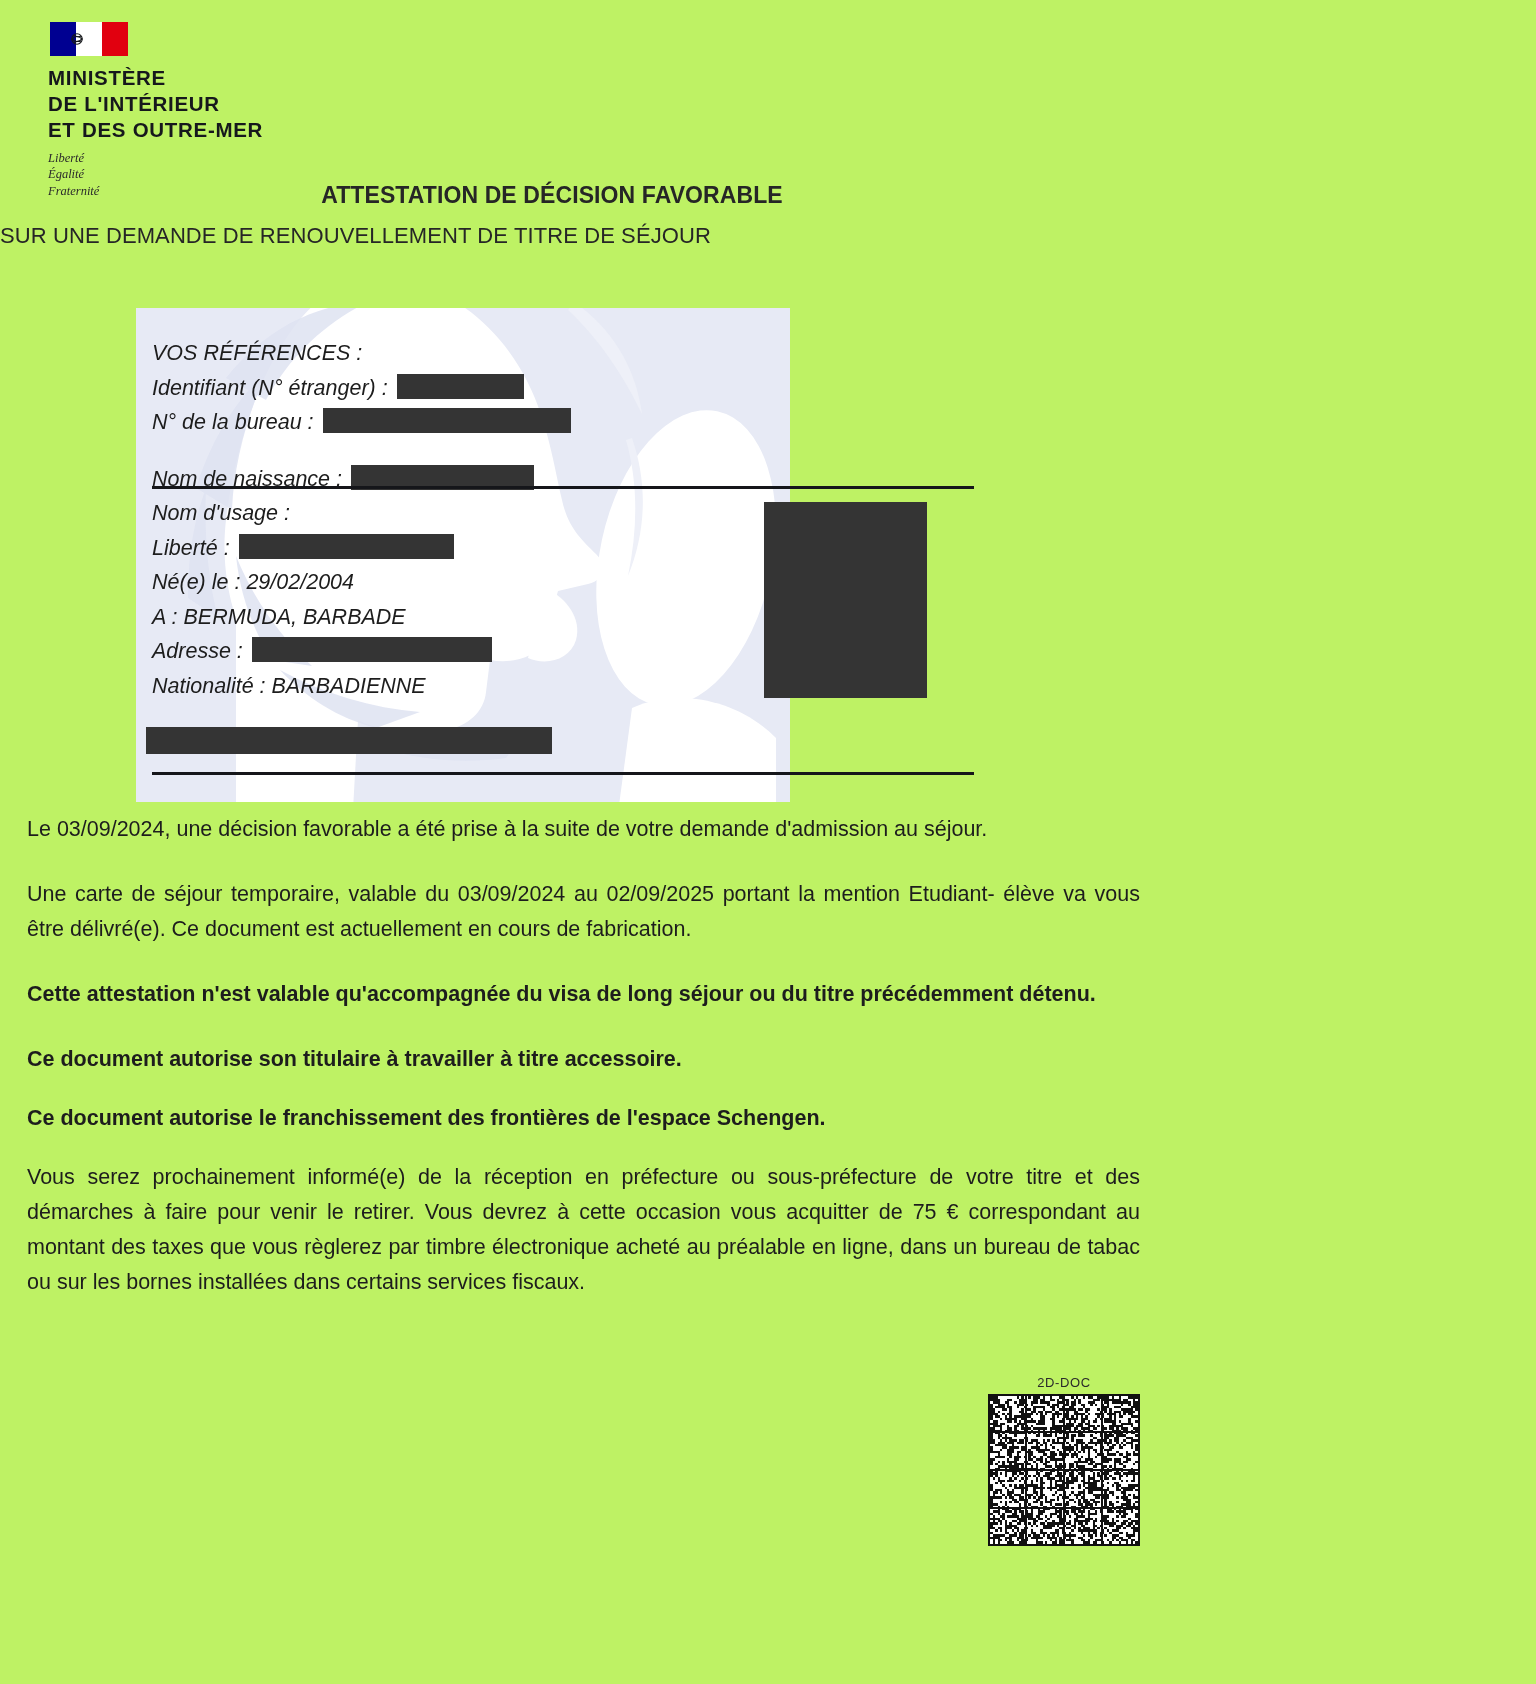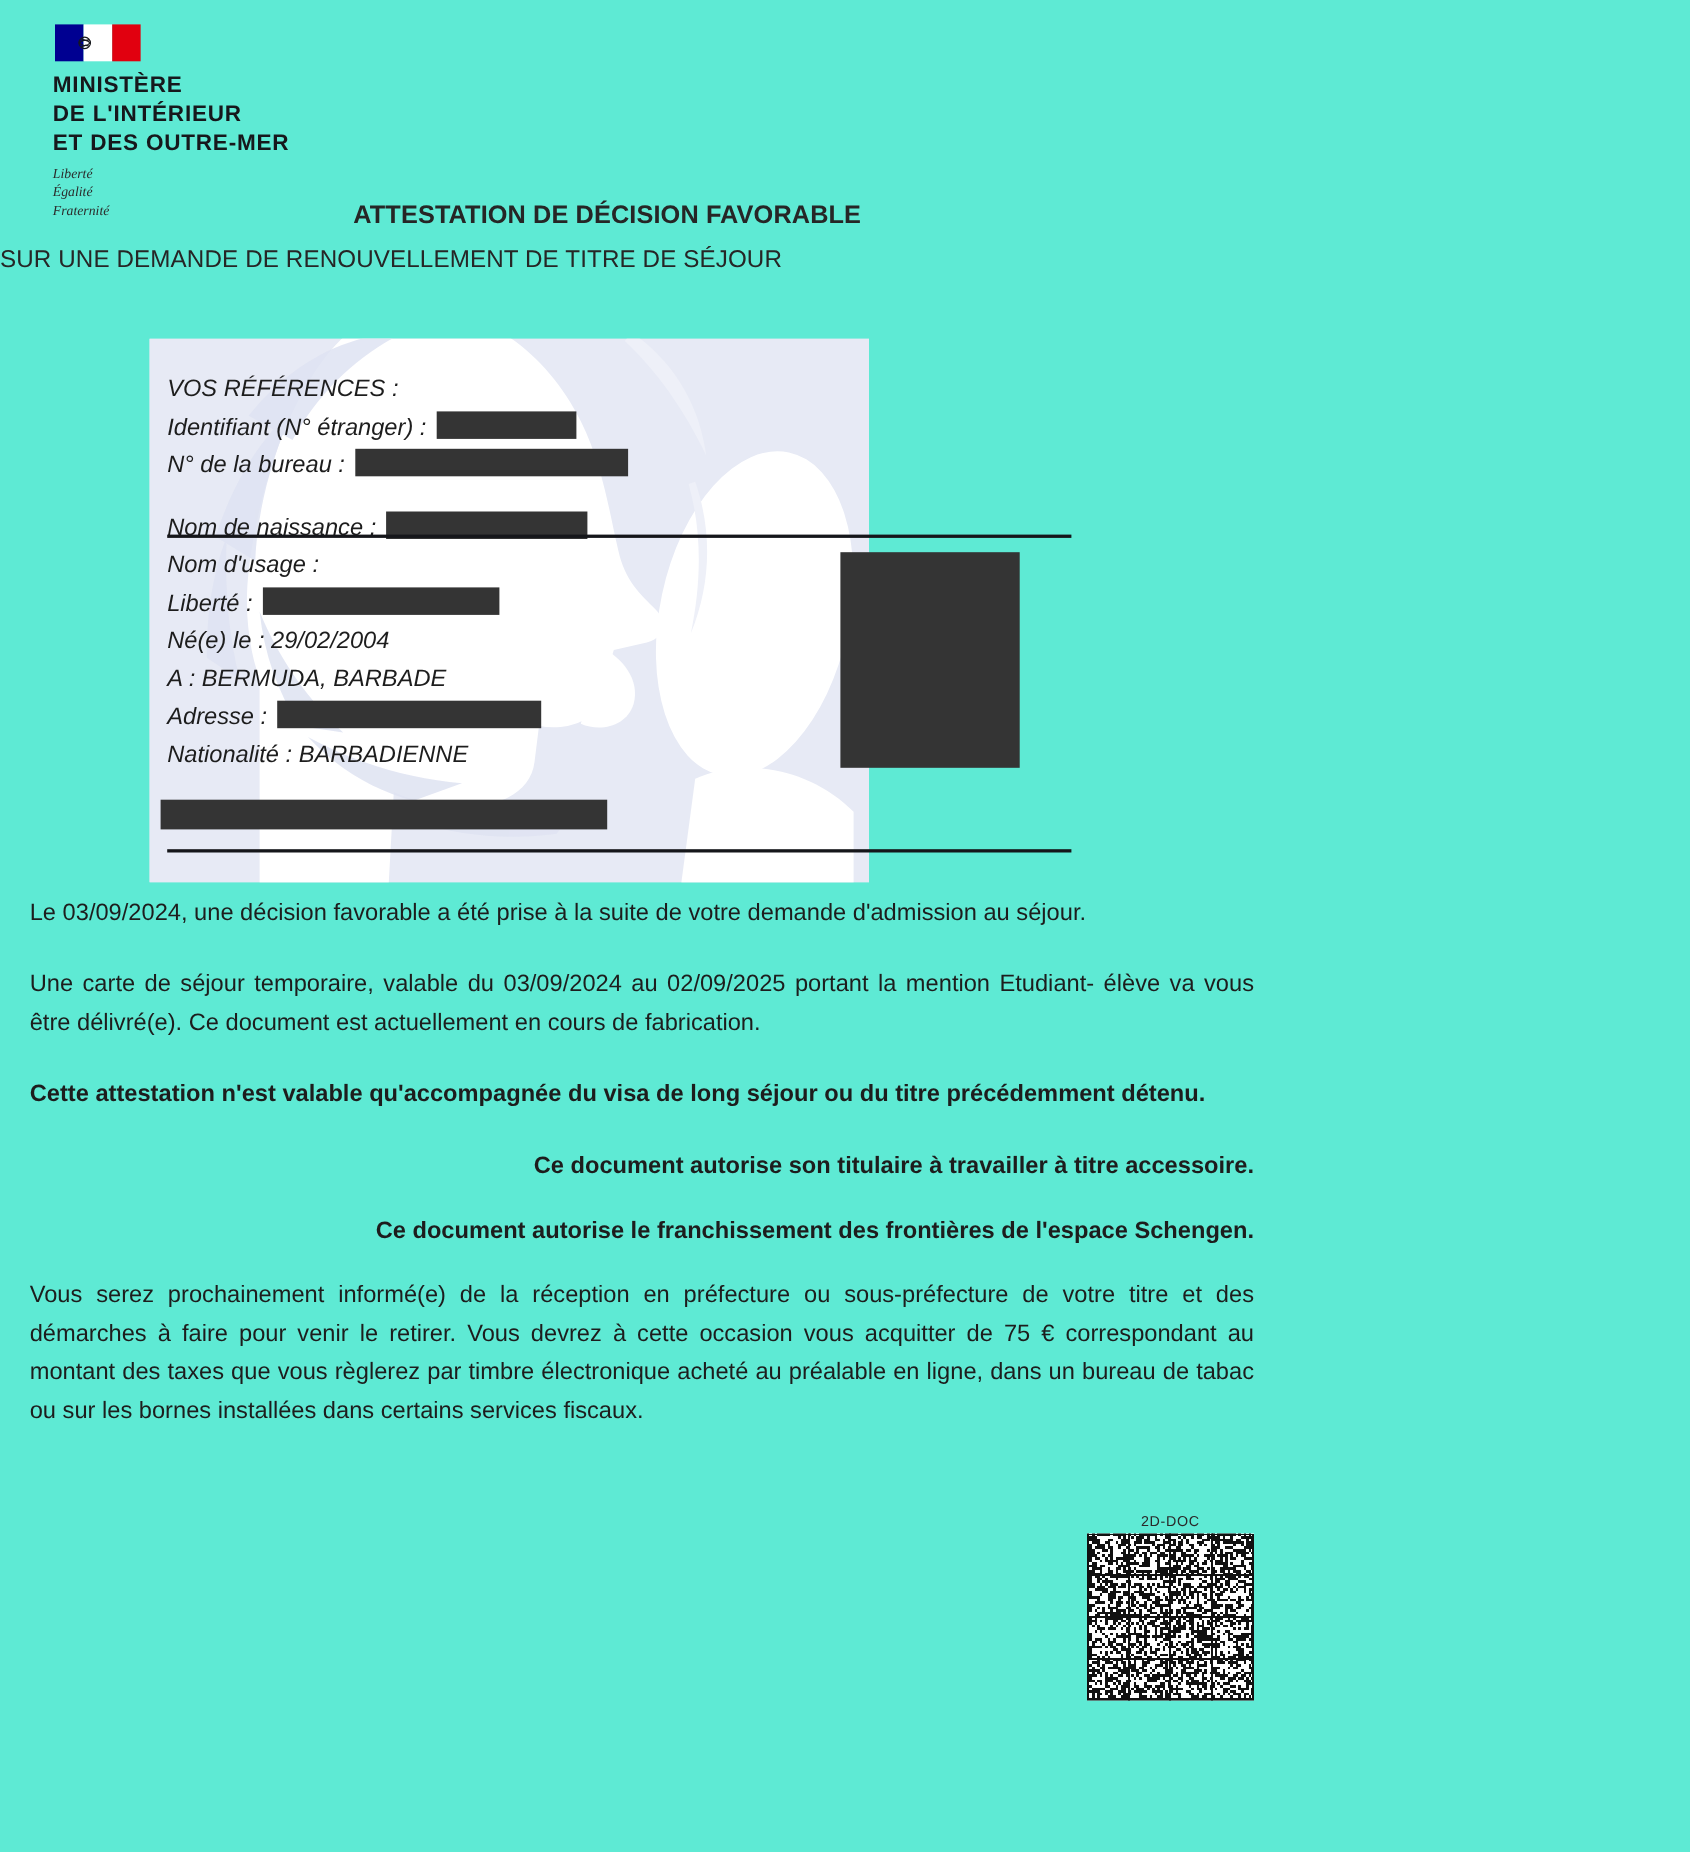--- a/index.html
+++ b/index.html
@@ -9,21 +9,21 @@
     background: #ffffff;
   }
   body {
     font-family: "Liberation Sans", sans-serif;
     color: #231f20;
   }
   .page {
     position: relative;
     width: 1536px;
     height: 1684px;
-    background: #5eead4;
+    background: #bef264;
     overflow: hidden;
   }
 
   
   .logo-block {
     position: absolute;
     left: 48px;
     top: 22px;
     width: 300px;
   }
@@ -162,21 +162,21 @@
     width: 1113px;
   }
   .para {
     font-size: 21.5px;
     line-height: 35px;
     color: #1d1d1d;
     margin: 0 0 30px 0;
   }
   .para.justified { text-align: justify; }
   .para.bold { font-weight: bold; }
-  .para.tight { margin-bottom: 24px; text-align: right; }
+  .para.tight { margin-bottom: 24px; }
 
   
   .doc2d {
     position: absolute;
     left: 988px;
     top: 1375px;
     width: 152px;
     text-align: center;
   }
   .doc2d-label {

